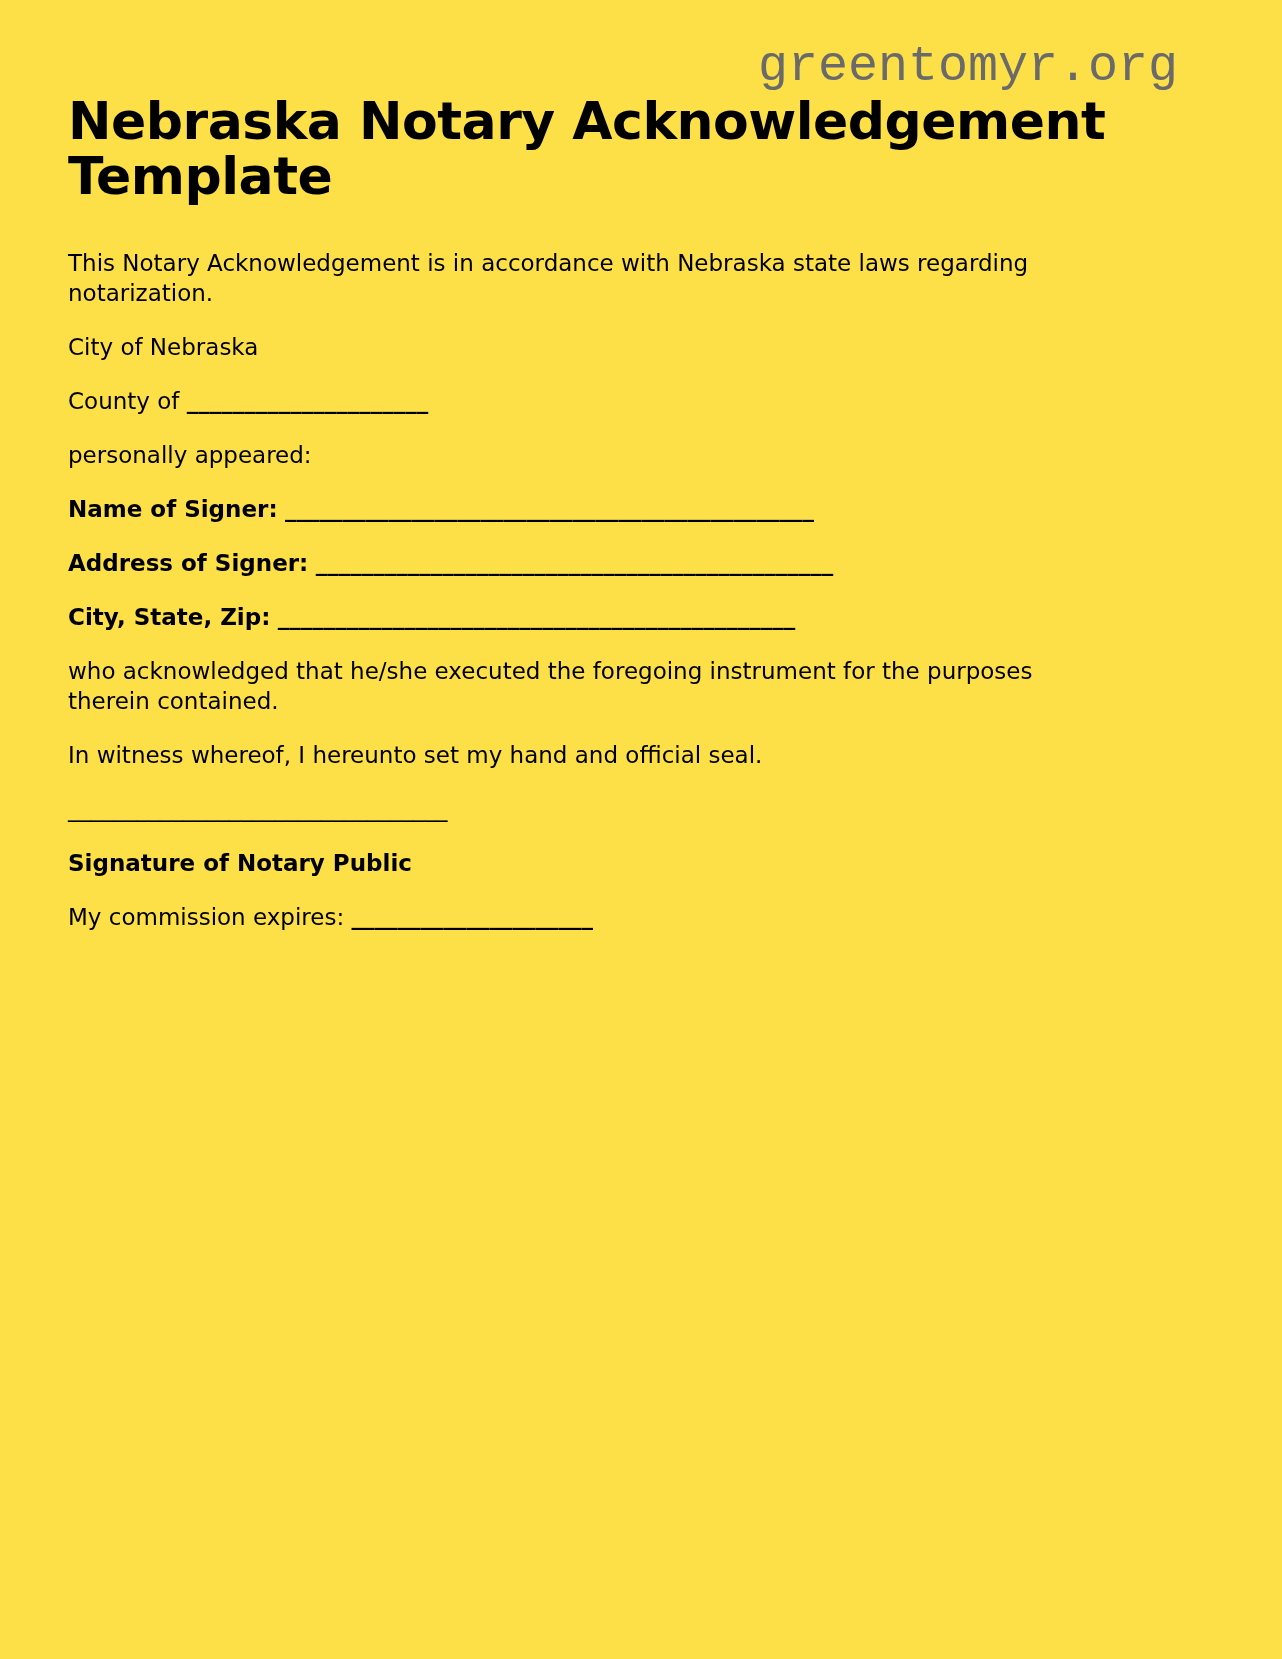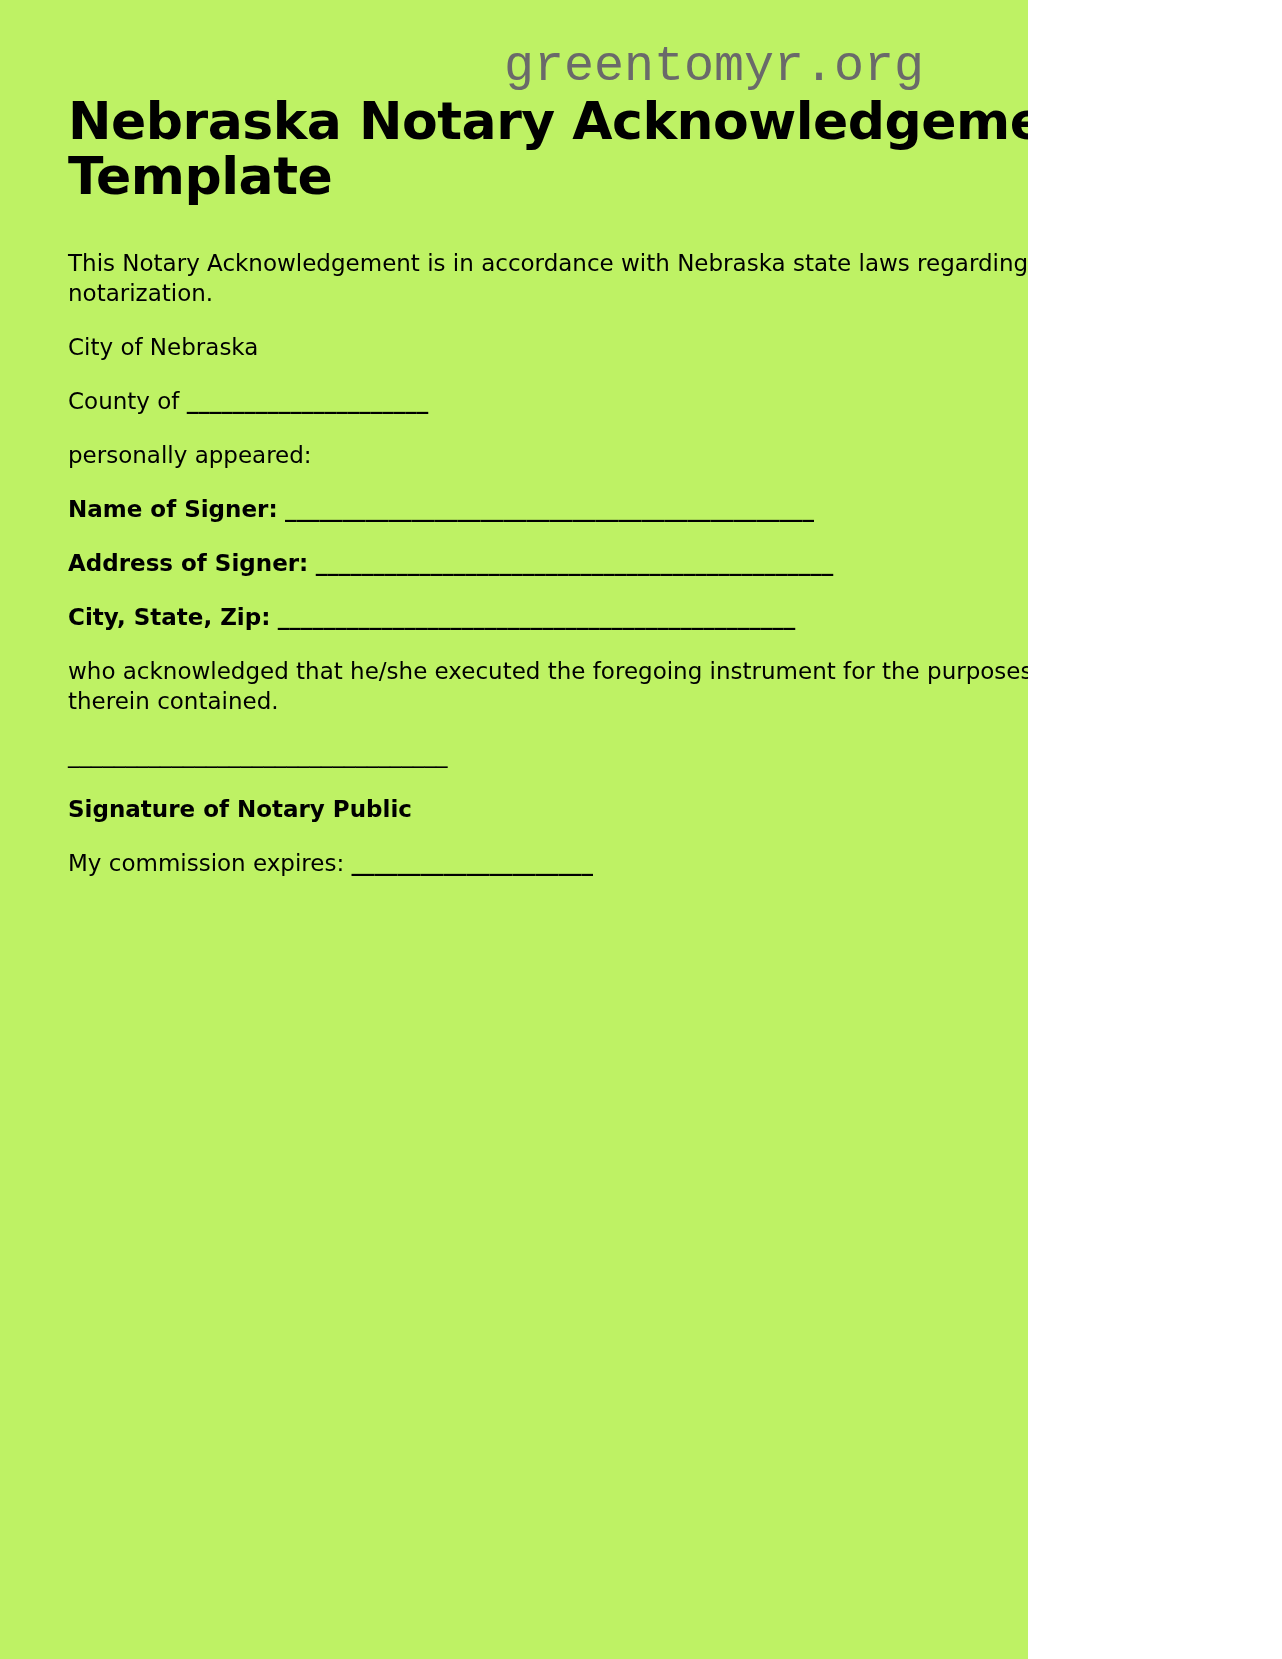--- a/index.html
+++ b/index.html
@@ -2,23 +2,23 @@
 <html><head>
 <meta charset="utf-8">
 <style>
   html, body {
     margin: 0;
     padding: 0;
     background: #ffffff;
   }
   .page {
     position: relative;
-    width: 1028px;
+    width: 1282px;
     height: 1659px;
-    background: #bef264;
+    background: #fde047;
     box-sizing: border-box;
     padding: 40px 68px 0 68px;
     font-family: "DejaVu Sans", sans-serif;
     font-size: 23px;
     color: #000000;
     overflow: hidden;
   }
   .watermark {
     margin: 0;
     padding-right: 36px;
@@ -82,20 +82,21 @@
       <span class="blank">_____________________________________________</span></p>
 
     <p><span class="lbl-bold">City, State, Zip:</span>
       <span class="blank">_____________________________________________</span></p>
 
     <p>
       <span class="line">who acknowledged that he/she executed the foregoing instrument for the purposes</span>
       <span class="line">therein contained.</span>
     </p>
 
+    <p>In witness whereof, I hereunto set my hand and official seal.</p>
 
     <p>_________________________________</p>
 
     <p class="lbl-bold">Signature of Notary Public</p>
 
     <p><span>My commission expires: </span><span class="blank">_____________________</span></p>
 
   </div>
 </div>
 

